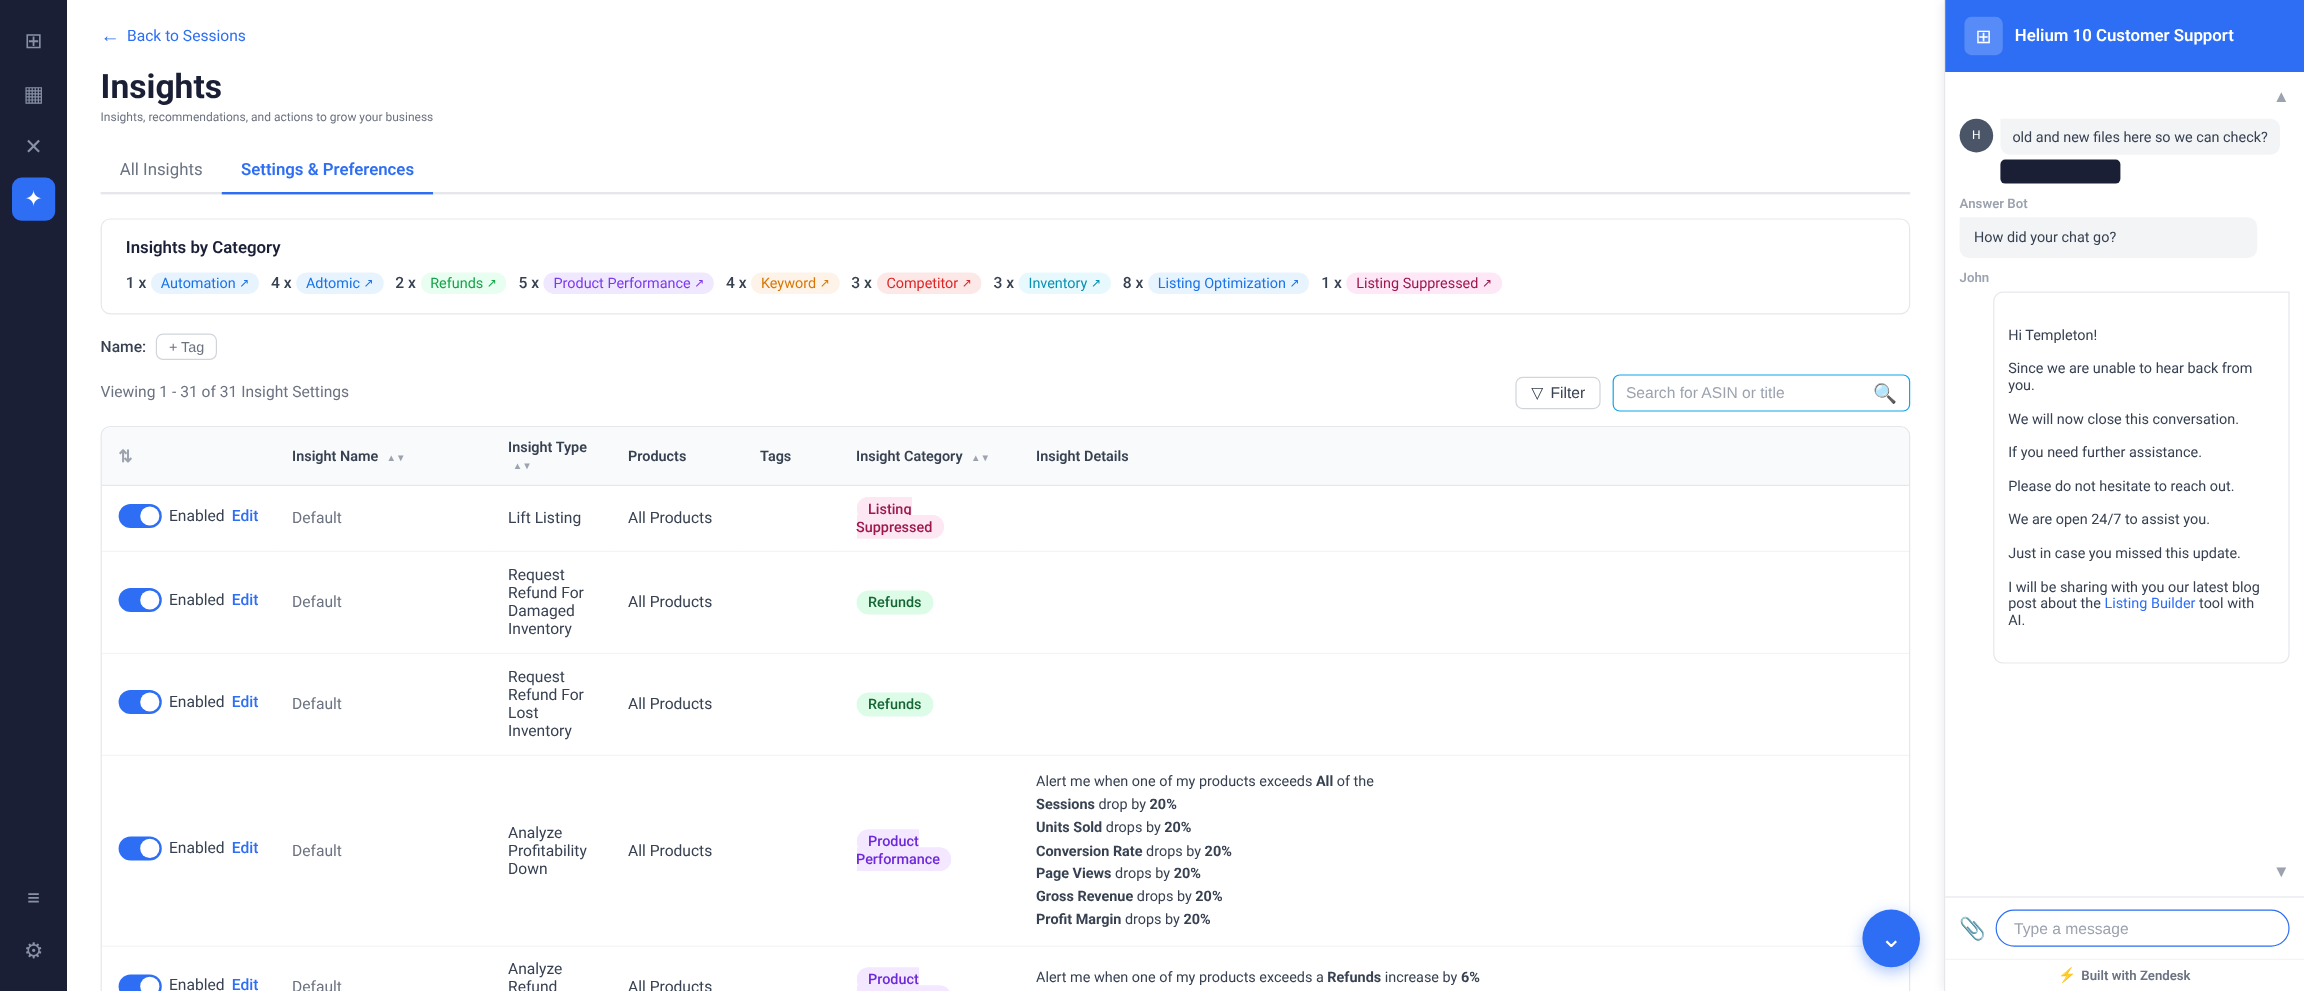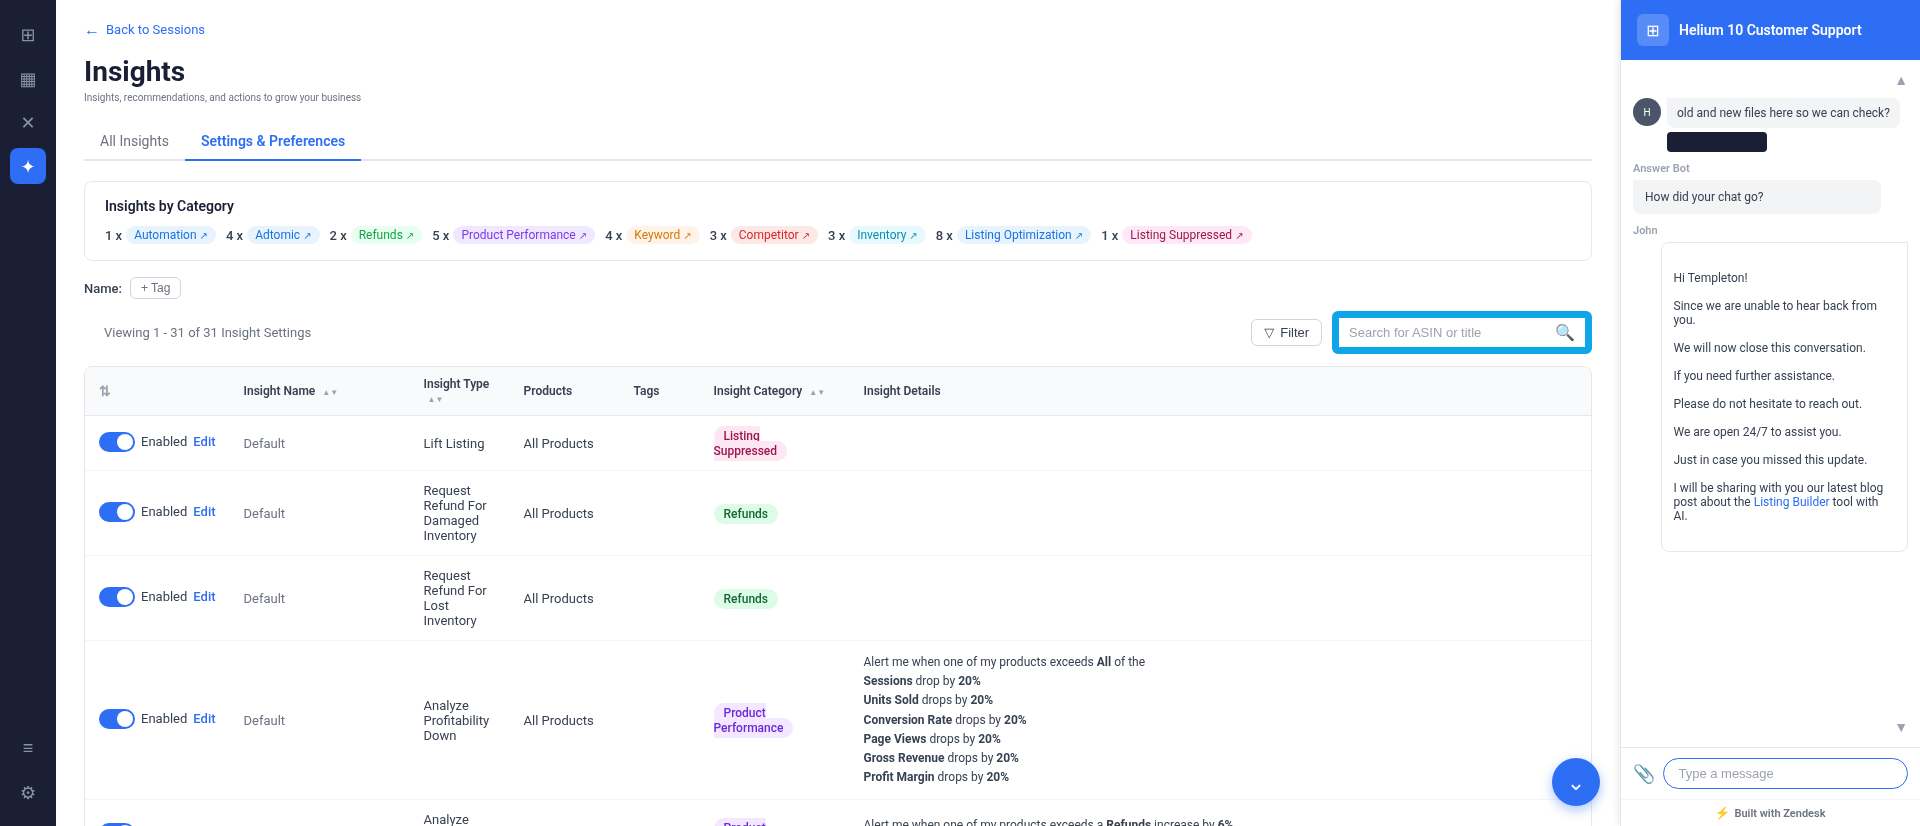--- a/index.html
+++ b/index.html
@@ -46,23 +46,23 @@
     .badge-listing-optimization { background: #e8f4fd; color: #1a73e8; }
     .badge-listing-suppressed { background: #fee8f8; color: #9d174d; }
 
     
     .tags-row { display: flex; align-items: center; gap: 8px; margin-bottom: 12px; }
     .tags-label { font-size: 13px; color: #374151; font-weight: 500; }
     .add-tag-btn { display: flex; align-items: center; gap: 4px; font-size: 12px; color: #6b7280; border: 1px solid #d1d5db; border-radius: 6px; padding: 3px 10px; cursor: pointer; background: #fff; }
 
     
     .filter-row { display: flex; align-items: center; gap: 10px; margin-bottom: 12px; }
-    .viewing-text { font-size: 13px; color: #6b7280; flex: 1; margin-left: 20px; }
+    .viewing-text { font-size: 13px; color: #6b7280; flex: 1; }
     .filter-btn { display: flex; align-items: center; gap: 6px; font-size: 13px; color: #374151; border: 1px solid #d1d5db; border-radius: 6px; padding: 5px 12px; cursor: pointer; background: #fff; }
-    .search-box { display: flex; align-items: center; border: 7px solid #0ea5e9; border-radius: 6px; padding: 5px 10px; background: #fff; gap: 6px; }
+    .search-box { display: flex; align-items: center; border: 1px solid #0ea5e9; border-radius: 6px; padding: 5px 10px; background: #fff; gap: 6px; }
     .search-input { border: none; outline: none; font-size: 13px; color: #374151; width: 200px; }
     .search-input::placeholder { color: #9ca3af; }
 
     
     .table-wrap { border: 1px solid #e5e7eb; border-radius: 8px; overflow: hidden; }
     table { width: 100%; border-collapse: collapse; font-size: 13px; }
     thead tr { background: #f9fafb; }
     th { padding: 10px 14px; text-align: left; font-weight: 600; color: #374151; font-size: 12px; border-bottom: 1px solid #e5e7eb; }
     th .sort-arrows { display: inline-flex; flex-direction: column; margin-left: 4px; font-size: 8px; color: #9ca3af; }
     td { padding: 12px 14px; border-bottom: 1px solid #f3f4f6; color: #374151; vertical-align: middle; }

